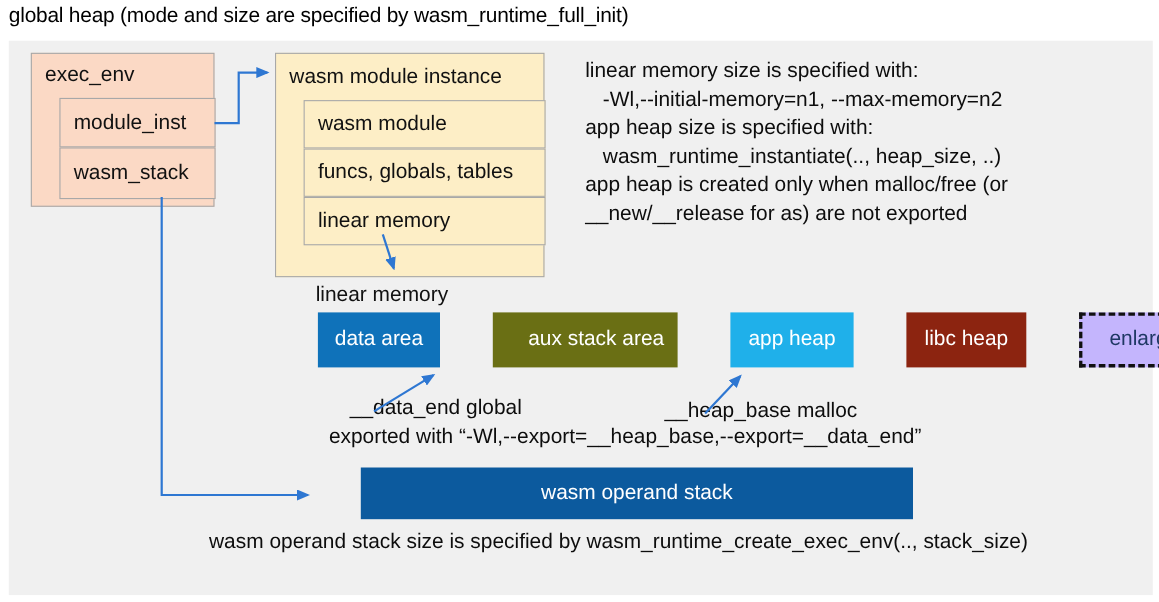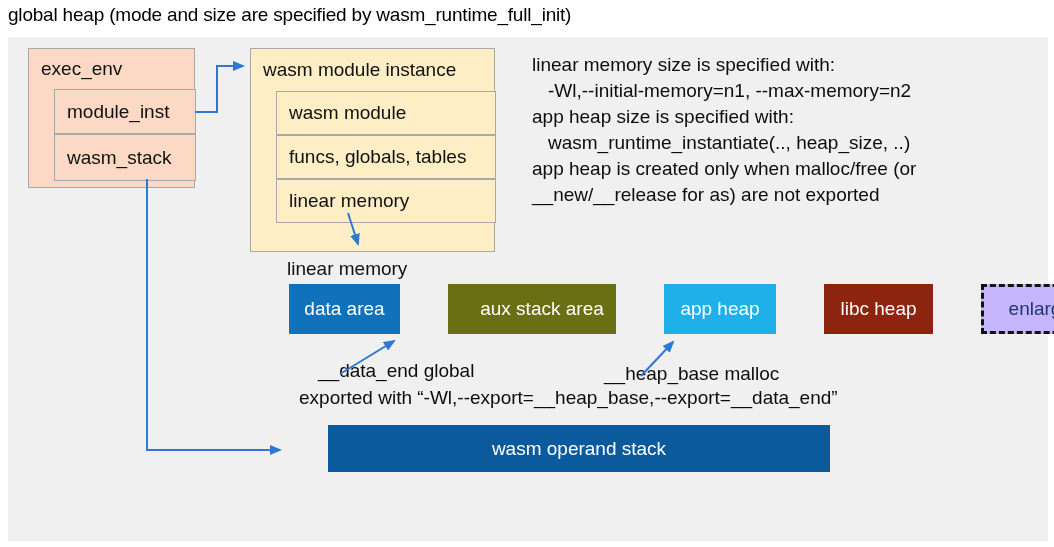--- a/index.html
+++ b/index.html
@@ -92,20 +92,21 @@
     <div class="seg seg-libc">libc heap</div>
     <div class="seg seg-enl">enlarged memory</div>
   </div>
 
   <div class="abs ann ann-dataend">__data_end global</div>
   <div class="abs ann ann-heapbase">__heap_base malloc</div>
   <div class="abs ann ann-export">exported with “-Wl,--export=__heap_base,--export=__data_end”</div>
 
   <div class="abs op-bar">wasm operand stack</div>
   <div class="abs op-note">
+    <div>wasm operand stack size is specified by wasm_runtime_create_exec_env(.., stack_size)</div>
   </div>
 
   <svg class="overlay">
     <defs>
       <marker id="ah" markerUnits="userSpaceOnUse" markerWidth="12" markerHeight="10" refX="10" refY="5" orient="auto">
         <path d="M0,0 L12,5 L0,10 z" fill="#2e77d2"></path>
       </marker>
     </defs>
     <polyline class="arrow" points="195,112 217,112 217,66 243,66" marker-end="url(#ah)"></polyline>
     <line class="arrow" x1="348" y1="213" x2="358" y2="244" marker-end="url(#ah)"></line>

